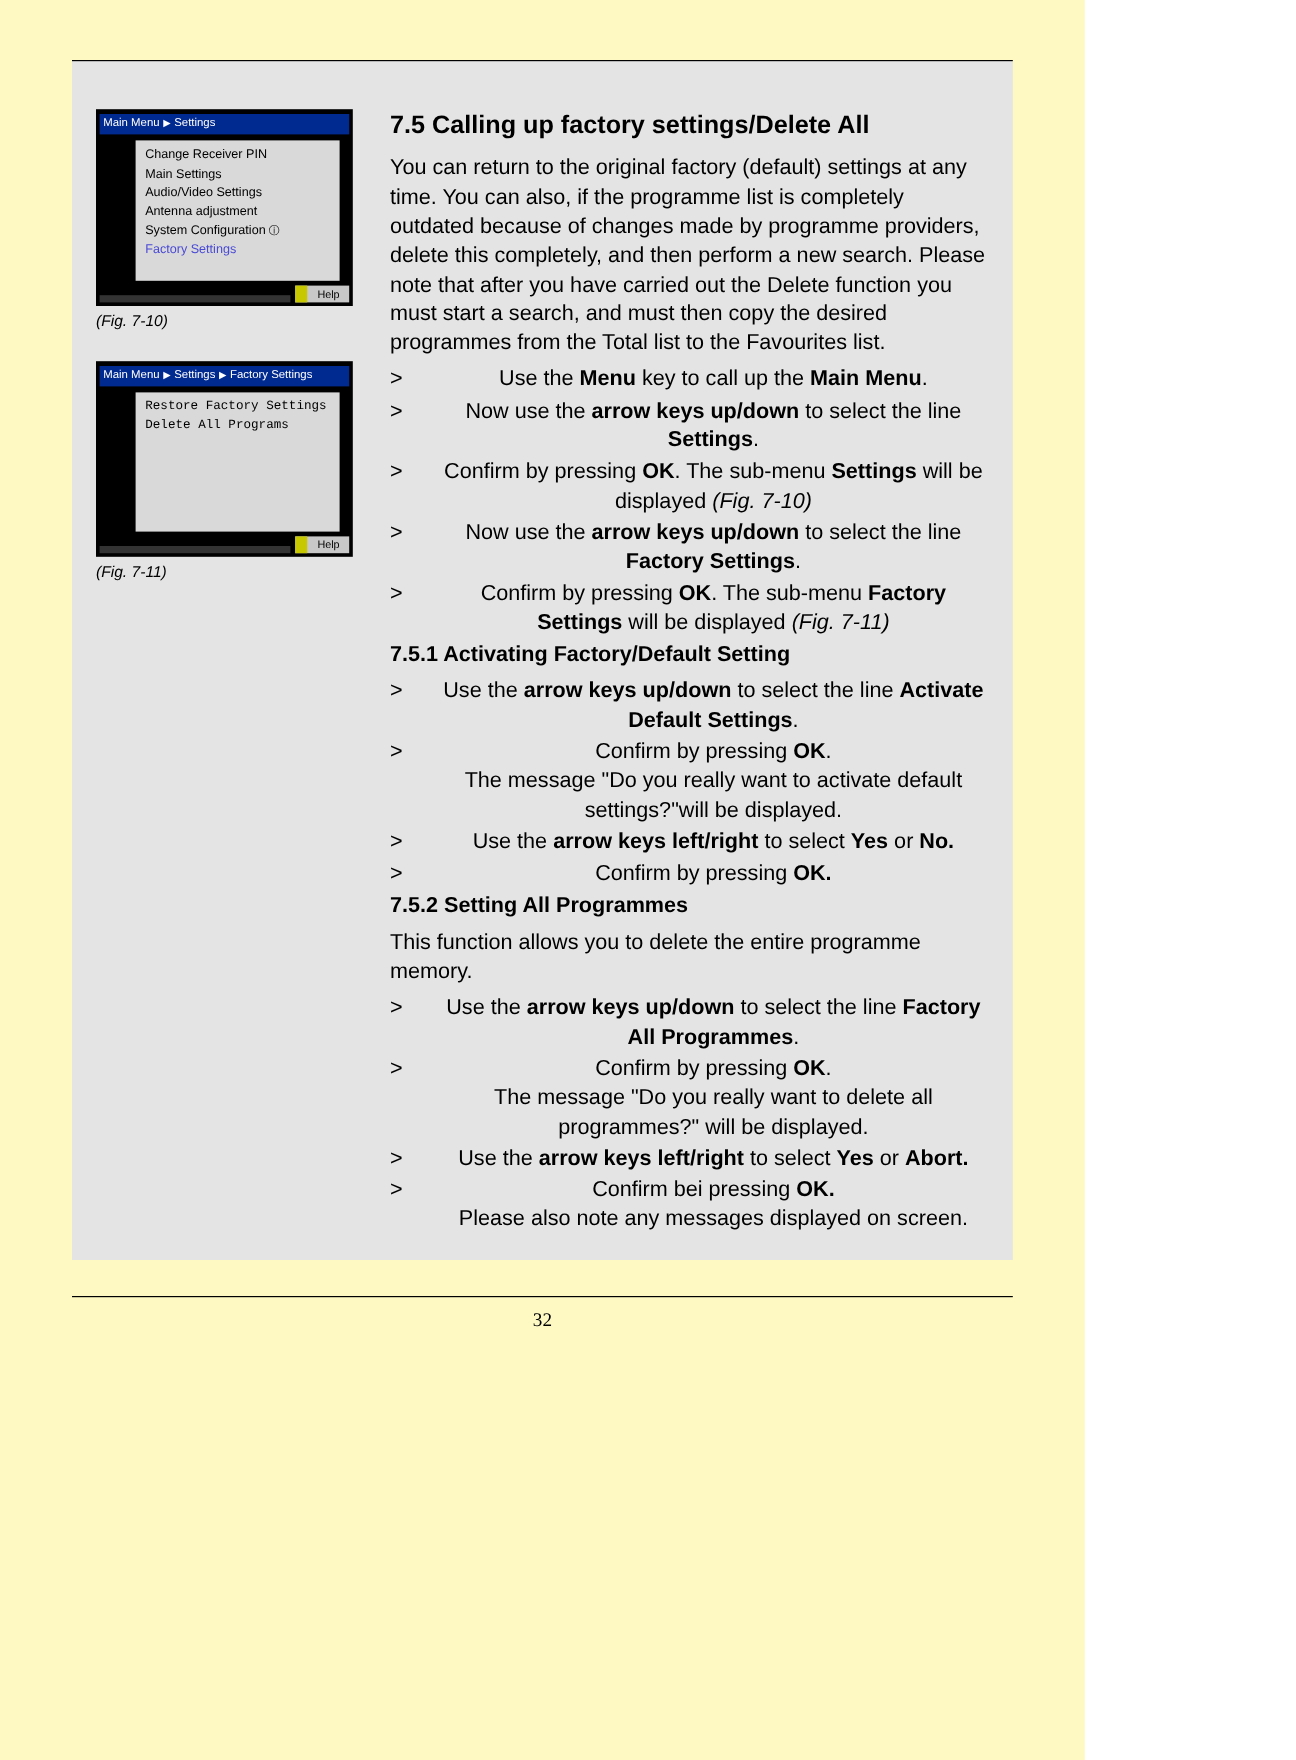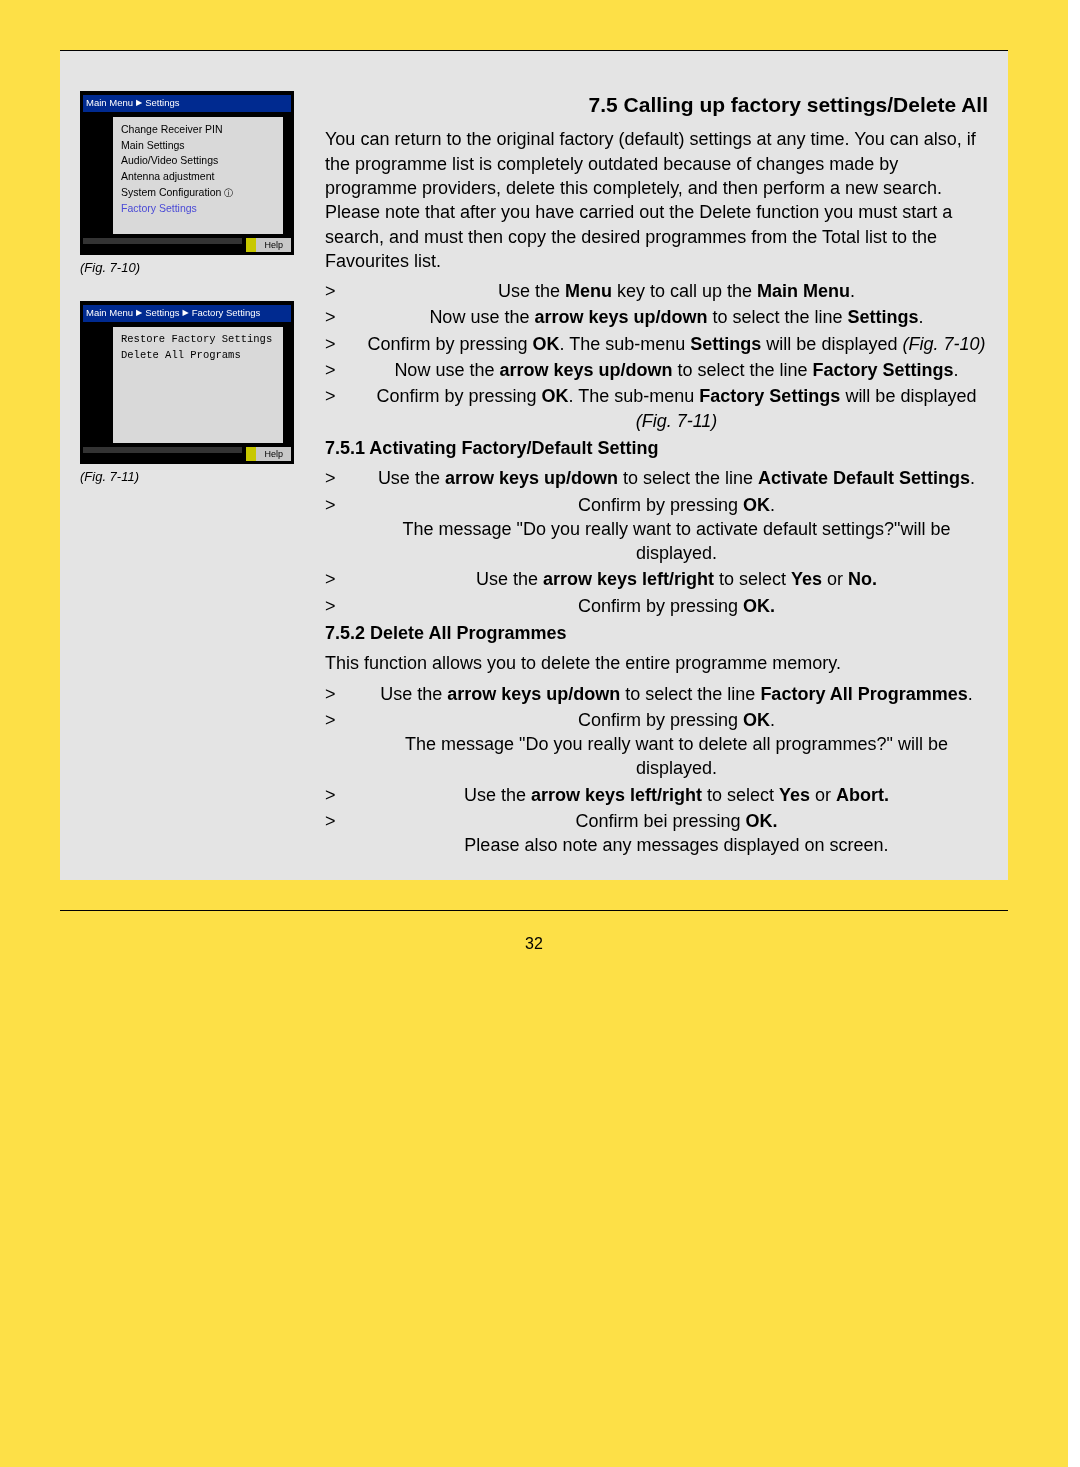--- a/index.html
+++ b/index.html
@@ -4,24 +4,24 @@
 <style>
   body {
     margin: 0;
     background: #fff;
     font-family: Arial, Helvetica, sans-serif;
     font-size: 18px;
     color: #000;
     line-height: 1.35;
   }
   .page {
-    width: 1068px;
+    width: 904px;
     height: 1467px;
     position: relative;
-    background: #fde047;
+    background: #fef9c3;
     box-sizing: border-box;
     padding: 50px 60px 40px 60px;
   }
   .inner {
     background: #e4e4e4;
     padding: 40px 20px 20px 20px;
     display: flex;
     gap: 20px;
     border-top: 1px solid #000;
   }
@@ -30,21 +30,20 @@
     flex: 0 0 225px;
   }
   .right-col {
     flex: 1;
   }
   h2.sec {
     font-size: 21px;
     font-weight: bold;
     margin: 0 0 8px 0;
     font-family: Arial, Helvetica, sans-serif;
-    text-align: right;
   }
   h3.subsec {
     font-size: 18px;
     font-weight: bold;
     margin: 3px 0 6px 0;
   }
   p.body {
     margin: 0 0 6px 0;
     font-size: 18px;
   }
@@ -103,41 +102,43 @@
     color: #4a4ad6;
   }
   .tv-panel .info::after {
     content: " \24D8";
     font-size: 9px;
   }
   .tv-help {
     display: flex;
     justify-content: flex-end;
     margin-top: 2px;
+    align-items: flex-end;
   }
   .tv-help-btn {
     background: #c8c8c8;
     color: #000;
     font-size: 9px;
     padding: 1px 8px;
     border-left: 10px solid #c8c800;
   }
   .tv-help-bar {
     background:#333;
     height:6px;
     flex:1;
     margin-right:4px;
   }
 
   .page-num {
     text-align: center;
     font-size: 16px;
     margin-top: 30px;
     border-top: 1px solid #000;
-    padding-top: 22px;
+    padding-top: 9px;
+    font-family: Liberation Serif, serif;
   }
 </style>
 </head>
 <body>
 
 <div class="page">
   <div class="inner">
     <div class="left-col">
 
       <div class="fig">
@@ -225,21 +226,21 @@
           <div class="step">
             <div class="gt">&gt;</div>
             <div class="txt">Use the <b>arrow keys left/right</b> to select  <b>Yes</b> or <b>No.</b></div>
           </div>
           <div class="step">
             <div class="gt">&gt;</div>
             <div class="txt">Confirm by pressing <b>OK.</b></div>
           </div>
         </div>
 
-      <h3 class="subsec">7.5.2 Delete All Programmes</h3>
+      <h3 class="subsec">7.5.2 Setting All Programmes</h3>
       <p class="body">This function allows you to delete the entire programme memory.</p>
       <div class="steps" id="sub2-steps">
           <div class="step">
             <div class="gt">&gt;</div>
             <div class="txt">Use the <b>arrow keys up/down</b> to select the line <b>Factory All Programmes</b>.</div>
           </div>
           <div class="step">
             <div class="gt">&gt;</div>
             <div class="txt">Confirm by pressing <b>OK</b>.<br>The message "Do you really want to delete all programmes?" will be displayed.</div>
           </div>

